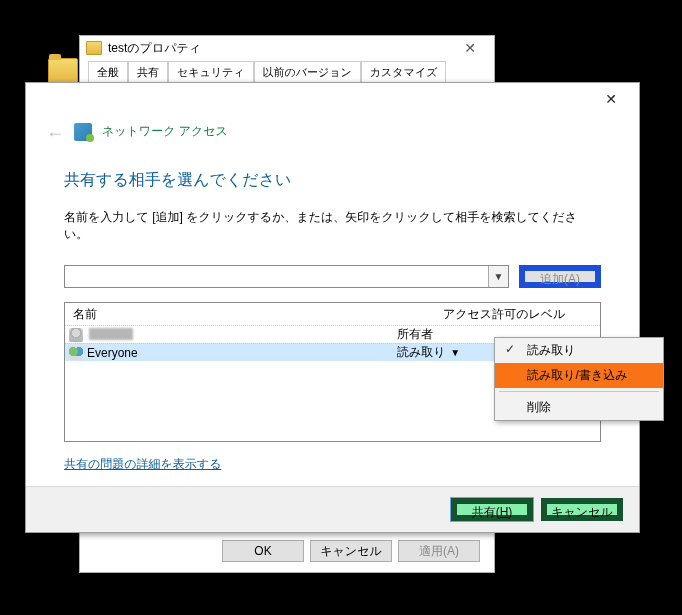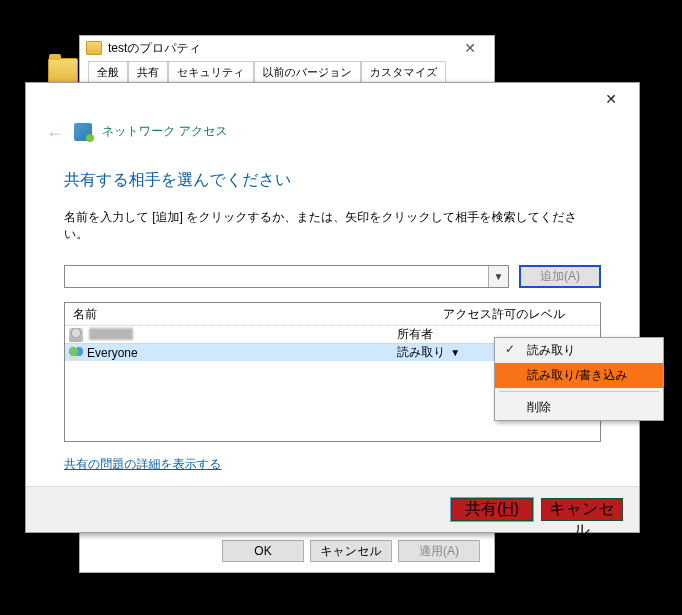--- a/index.html
+++ b/index.html
@@ -181,21 +181,21 @@
     width: 20px;
     border-left: 1px solid #aaa;
     display: flex; align-items: center; justify-content: center;
     font-size: 10px;
     color: #444;
     background: #f3f3f3;
   }
   .add-btn {
     width: 82px;
     height: 23px;
-    border: 2px solid #1d4ed8;
+    border: 6px solid #1d4ed8;
     background: #e1e1e1;
     font-family: inherit;
     font-size: 12px;
     color: #888;
   }
 
   .list {
     border: 1px solid #888;
     height: 140px;
     position: relative;
@@ -287,24 +287,24 @@
     border-top: 1px solid #dcdcdc;
     display: flex;
     align-items: center;
     justify-content: flex-end;
     padding-right: 16px;
     gap: 8px;
   }
   .net-footer button {
     width: 82px;
     height: 23px;
-    border: 1px solid #14532d;
-    background: #b91c1c;
+    border: 6px solid #14532d;
+    background: #86efac;
     font-family: inherit;
-    font-size: 16px;
+    font-size: 12px;
   }
   .net-footer .primary {
     box-shadow: 0 0 0 1px #6aa9e0;
   }
 </style>
 </head>
 <body>
 
 <div class="folder-bg"></div>
 

